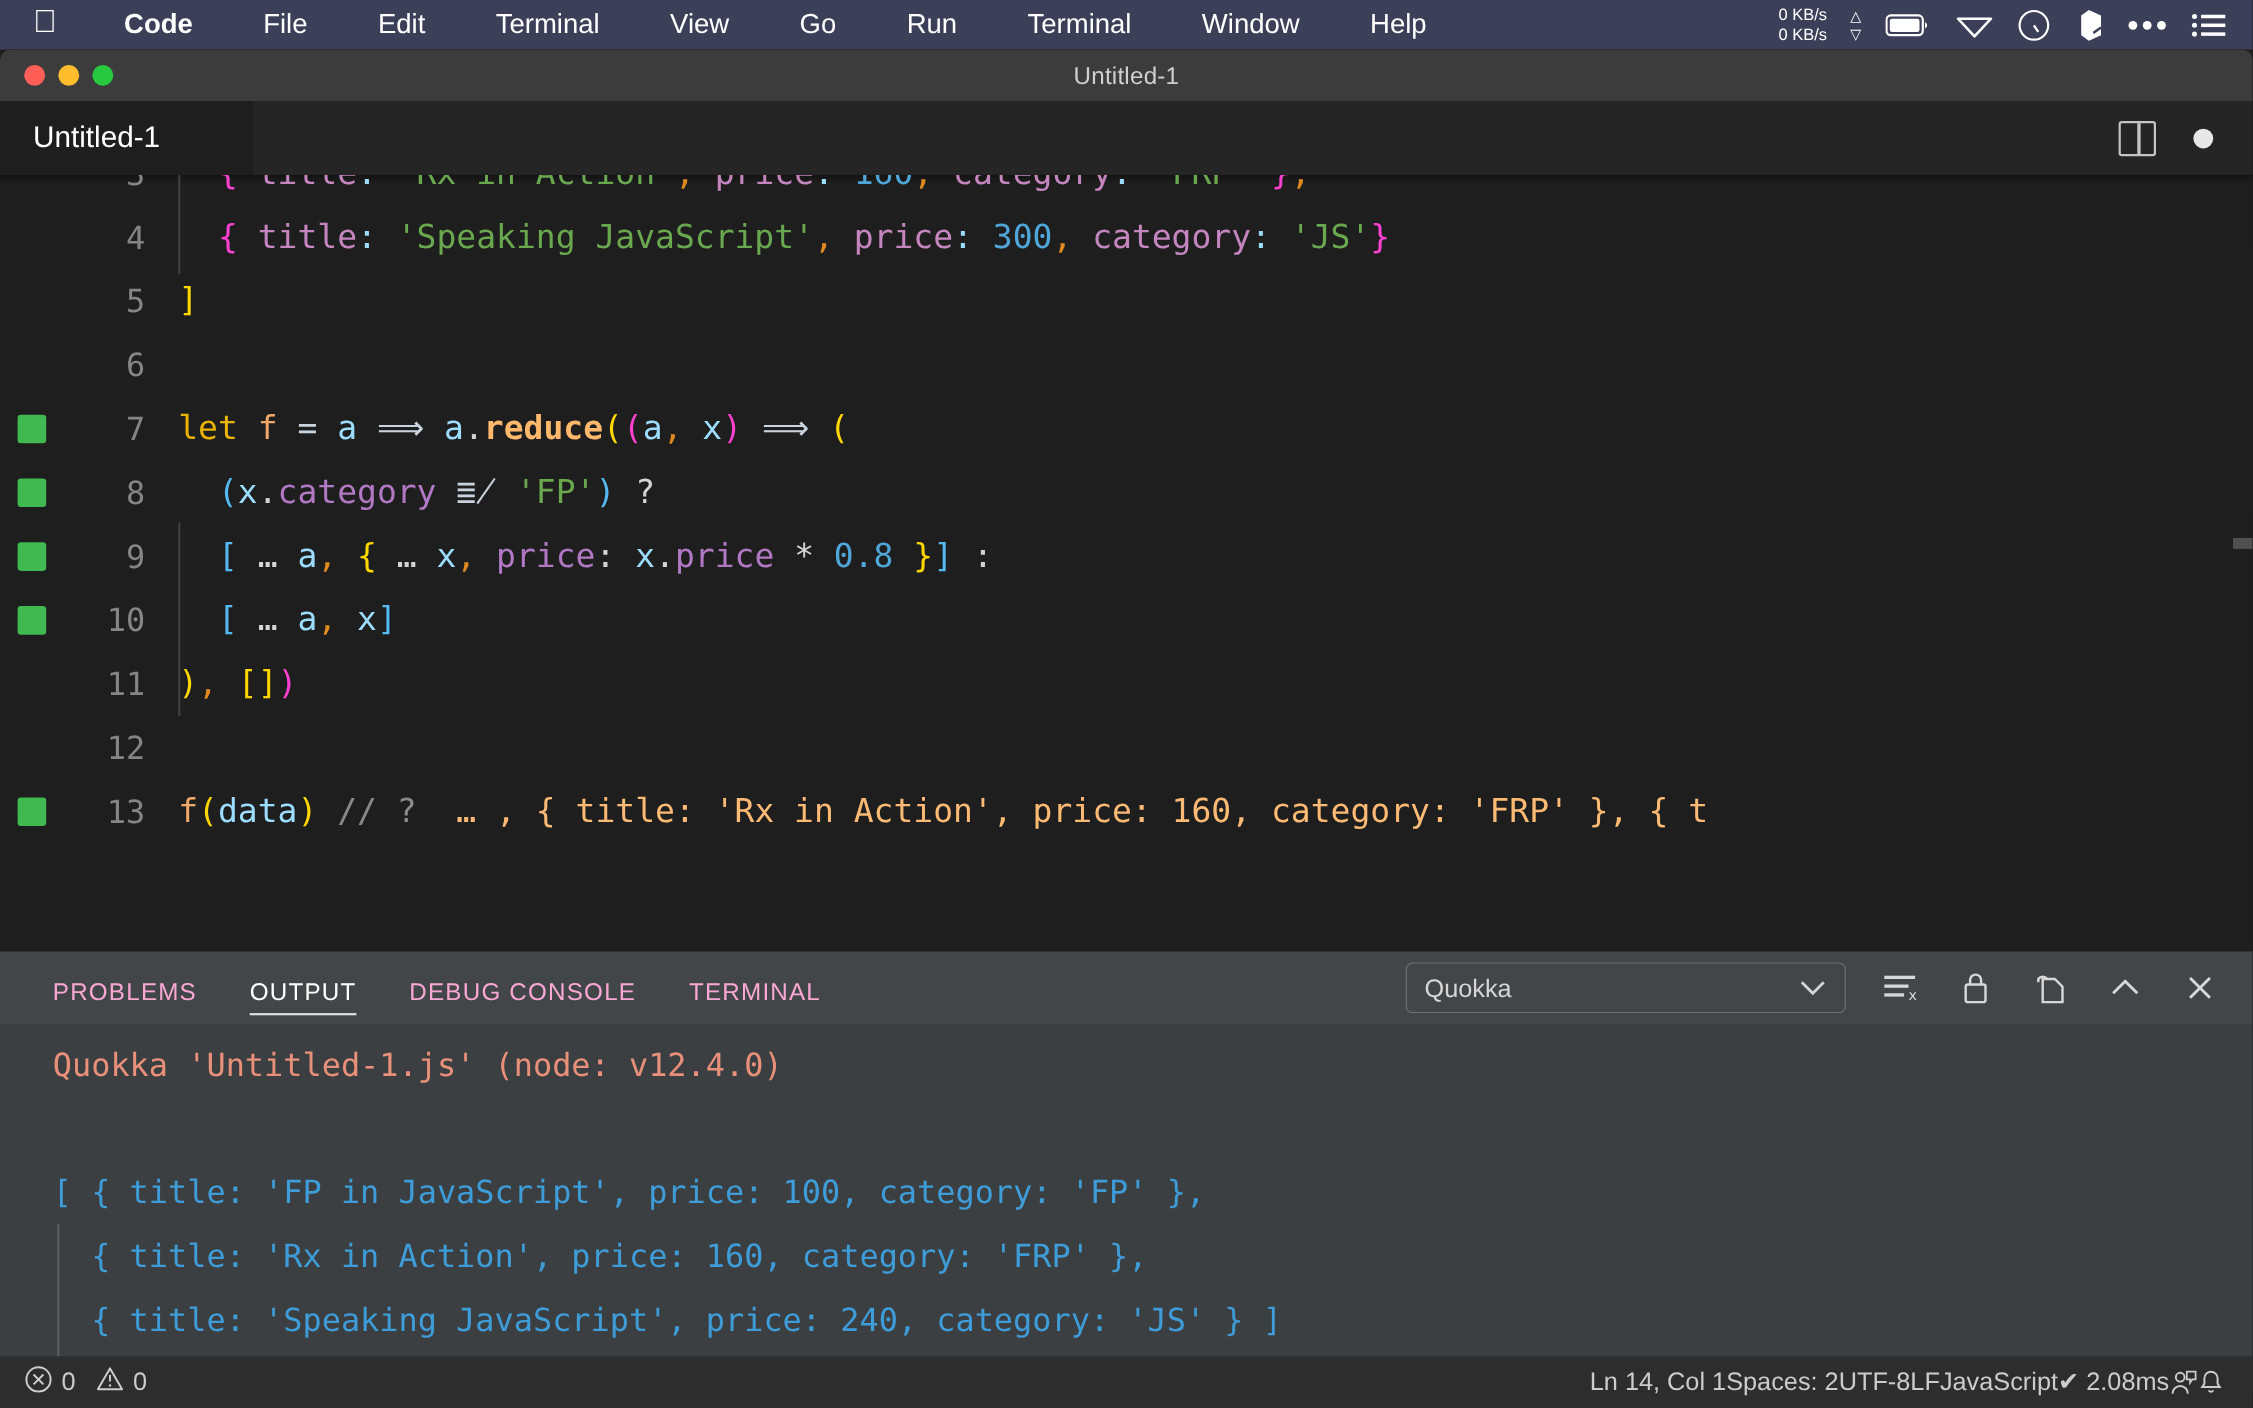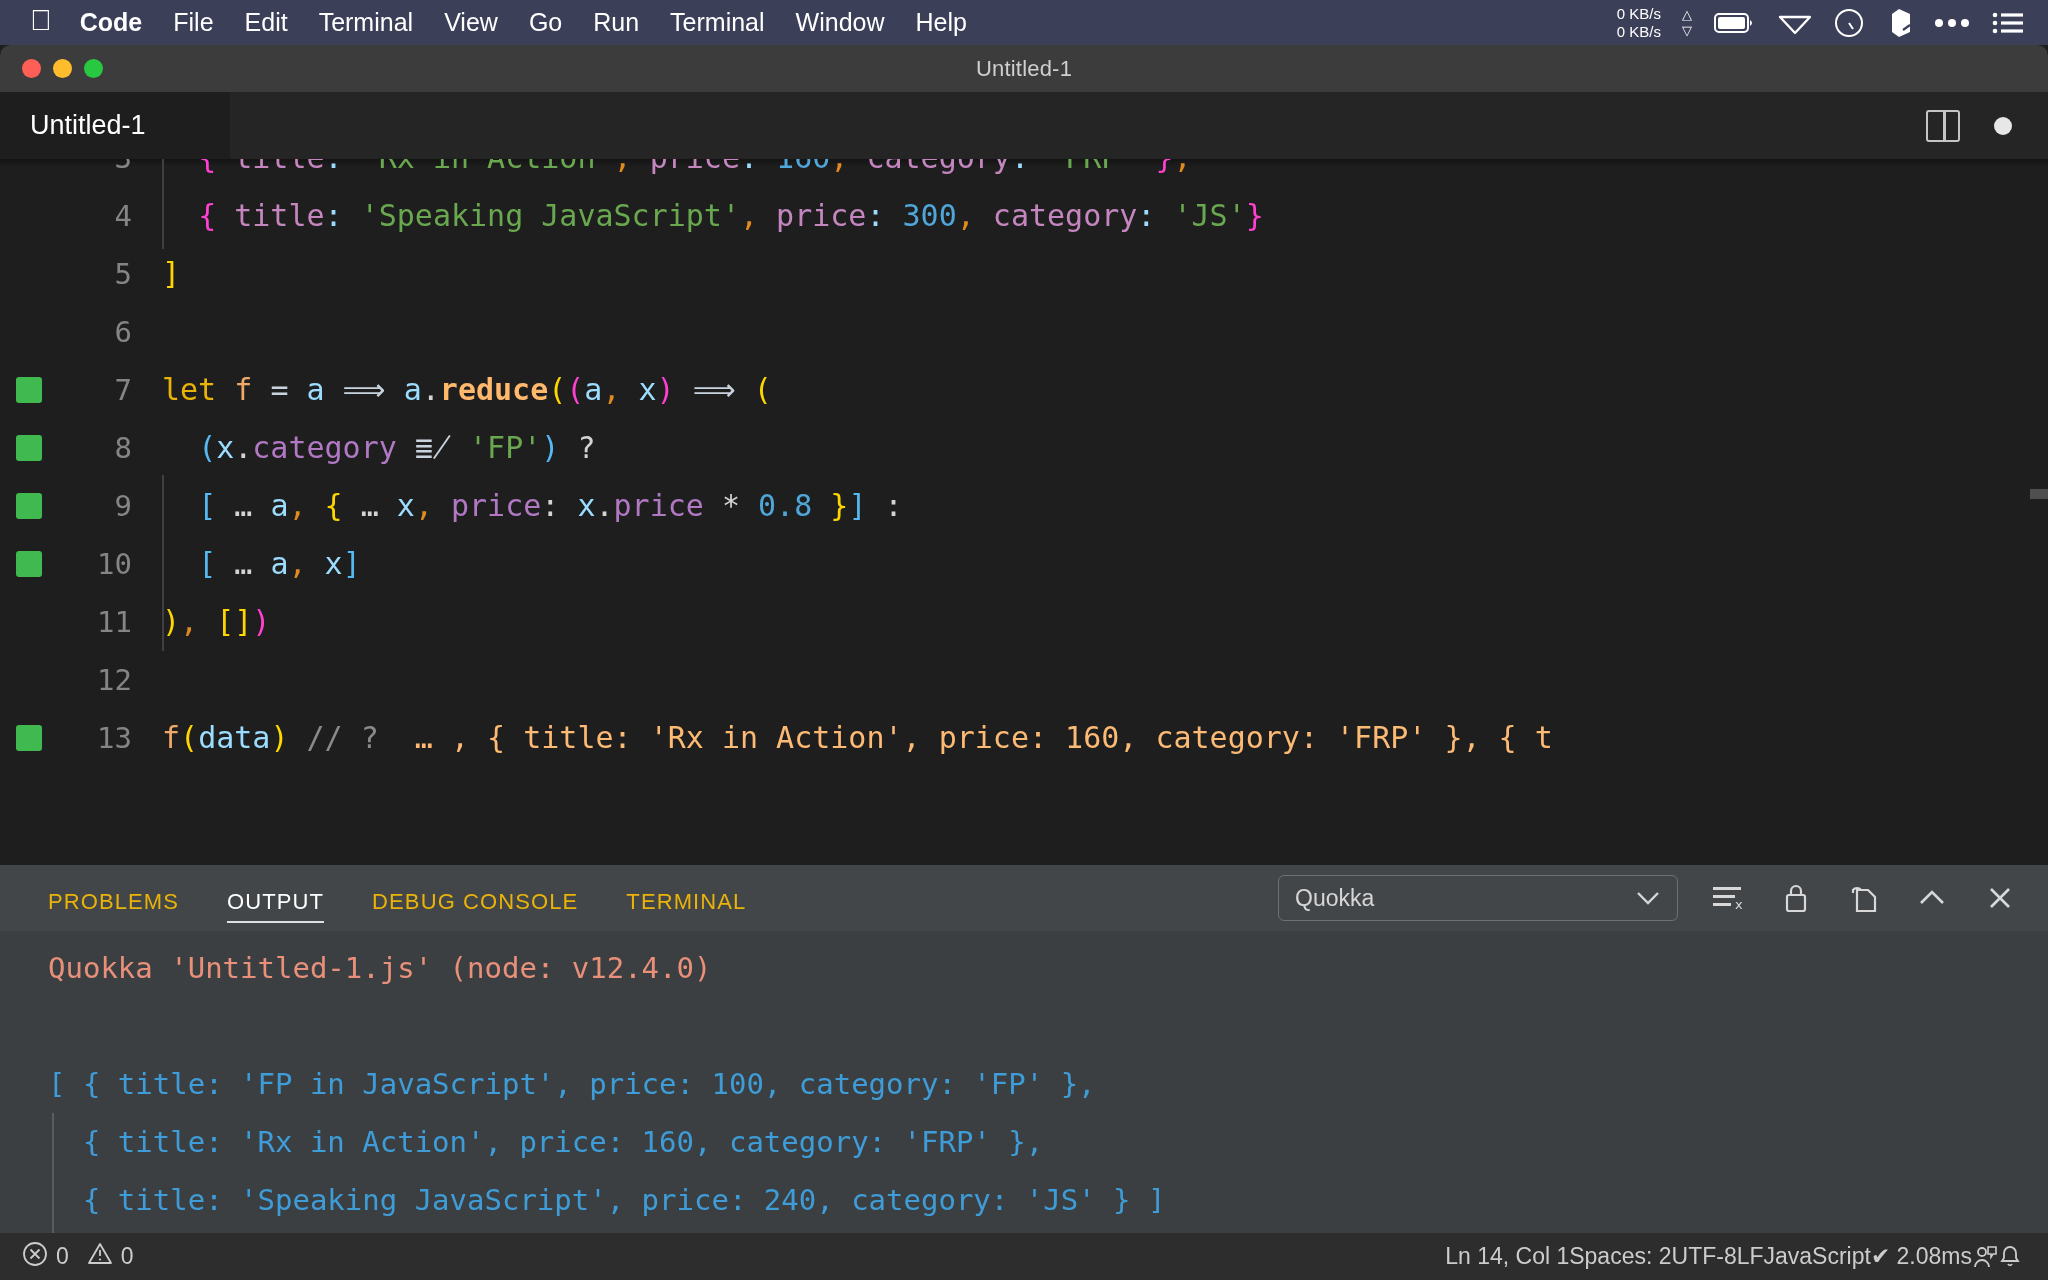--- a/index.html
+++ b/index.html
@@ -18,21 +18,21 @@
     background: #3c3f58;
     display: flex; align-items: center;
     color: #ffffff;
     font-size: 25px;
   }
   .menubar .apple {
     margin-left: 30px; margin-right: 28px;
     font-size: 29px; line-height: 1;
     display: inline-block; transform: translateY(-2px);
   }
-  .menu-item { margin-right: 31px; white-space: nowrap; }
+  .menu-item { margin-right: 31px; white-space: nowrap; margin-left: 33px; }
   .menu-item.bold { font-weight: bold; }
   .menubar-right {
     margin-left: auto; display: flex; align-items: center; gap: 22px;
     margin-right: 24px;
   }
   .net-speed {
     display: flex; align-items: center; gap: 21px;
     font-size: 15px; line-height: 1.15;
   }
   .net-speed .rows { text-align: right; }
@@ -132,21 +132,21 @@
   .t-c        { color: #55b9f3; }
   .t-quokka   { color: #fdba74; }
   .t-dim      { color: #8a8a8a; }
   .t-arrow    { color: #c8d3de; }
   .panel-header {
     height: 66px; background: #434649;
     display: flex; align-items: center; position: relative;
   }
   .panel-tabs { display: flex; align-items: flex-end; height: 100%; padding-left: 48px; gap: 48px; }
   .ptab {
-    color: #eab308; font-size: 22px; letter-spacing: 1.1px;
+    color: #f9a8d4; font-size: 22px; letter-spacing: 1.1px;
     padding-bottom: 16px; position: relative; white-space: nowrap;
   }
   .ptab.active { color: #ffffff; }
   .ptab.active:after {
     content:""; position: absolute; left: 0; right: 0; bottom: 8px;
     height: 2px; background: #e0e0e0;
   }
   .panel-right {
     margin-left: auto; display: flex; align-items: center; gap: 32px; padding-right: 30px;
   }

